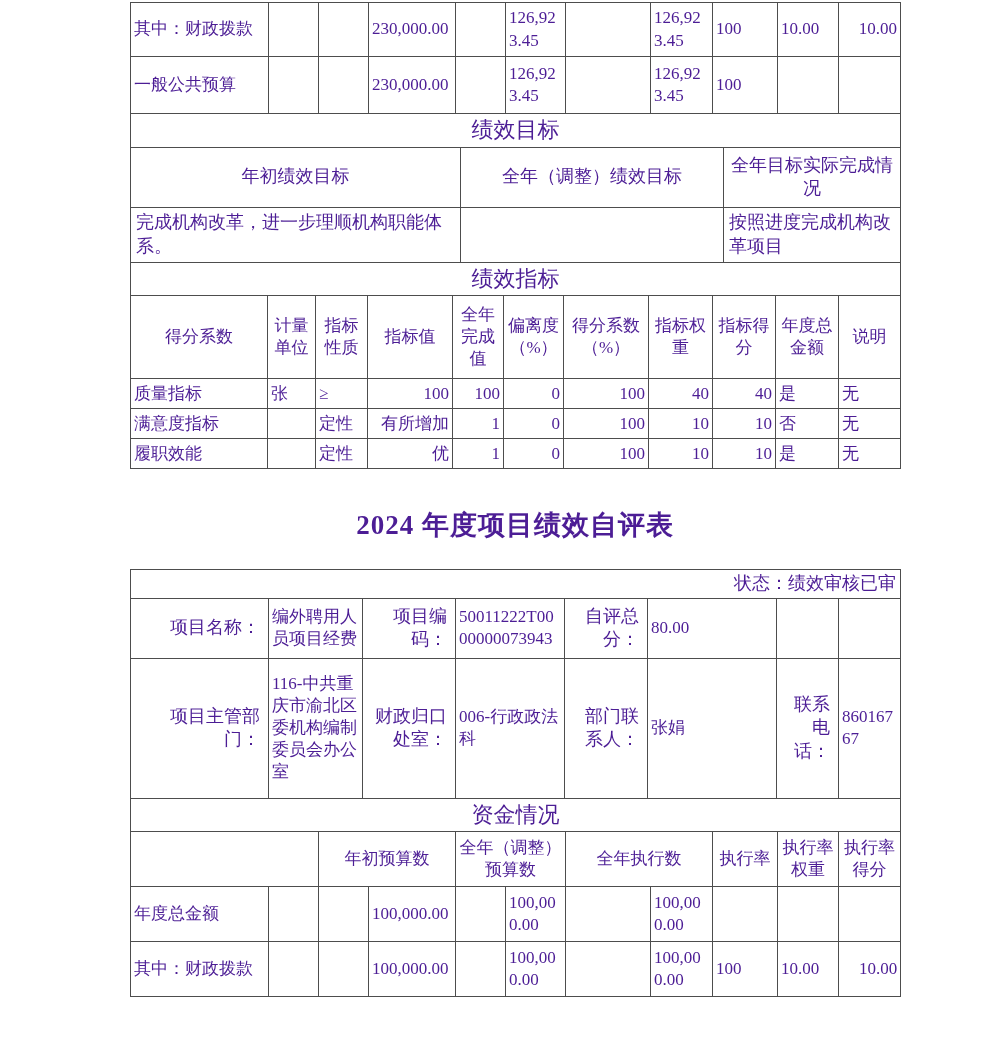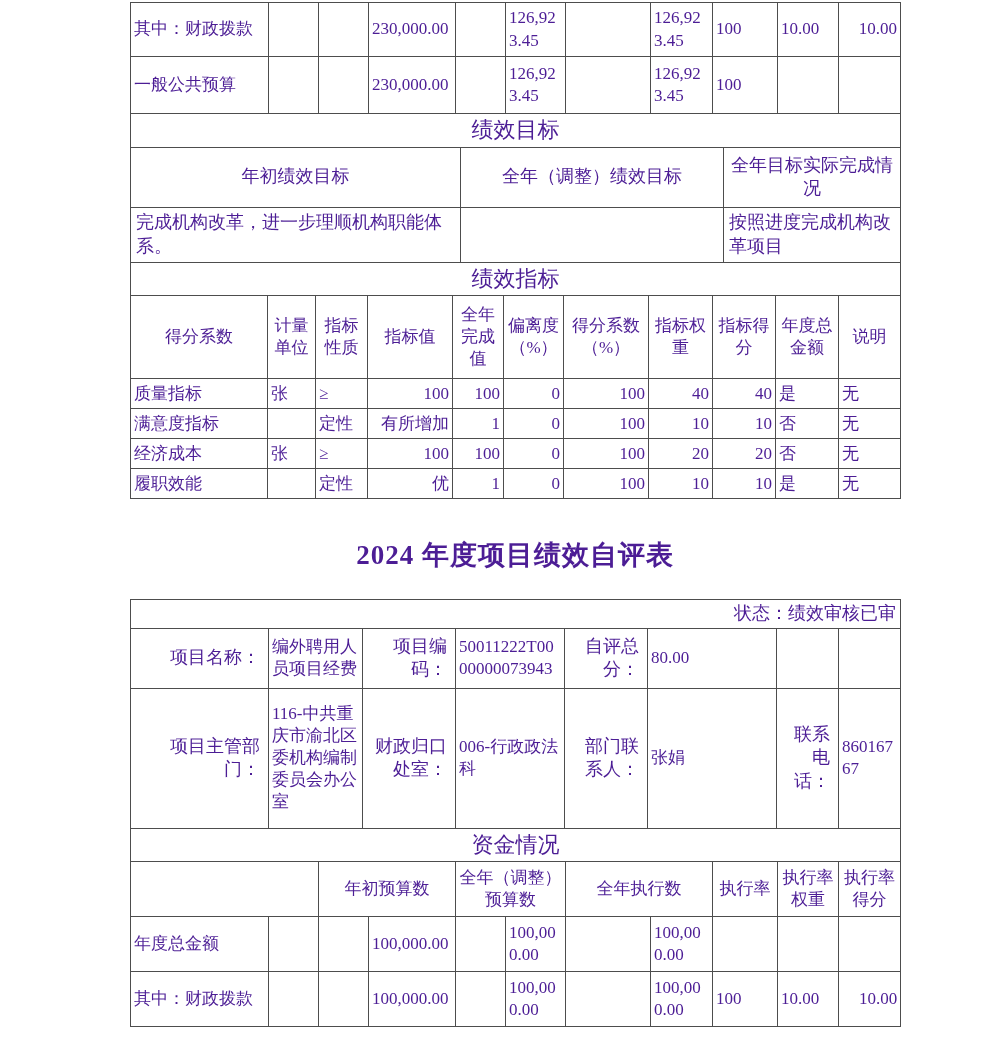--- a/index.html
+++ b/index.html
@@ -165,33 +165,20 @@
       <td class="r">有所增加</td>
       <td class="r">1</td>
       <td class="r">0</td>
       <td class="r">100</td>
       <td class="r">10</td>
       <td class="r">10</td>
       <td class="l">否</td>
       <td class="l">无</td>
     </tr>
     <tr class="h30">
-      <td class="l">经济成本</td>
-      <td class="l">张</td>
-      <td class="l">≥</td>
-      <td class="r">100</td>
-      <td class="r">100</td>
-      <td class="r">0</td>
-      <td class="r">100</td>
-      <td class="r">20</td>
-      <td class="r">20</td>
-      <td class="l">否</td>
-      <td class="l">无</td>
-    </tr>
-    <tr class="h30">
       <td class="l">履职效能</td>
       <td class="l"></td>
       <td class="l">定性</td>
       <td class="r">优</td>
       <td class="r">1</td>
       <td class="r">0</td>
       <td class="r">100</td>
       <td class="r">10</td>
       <td class="r">10</td>
       <td class="l">是</td>

